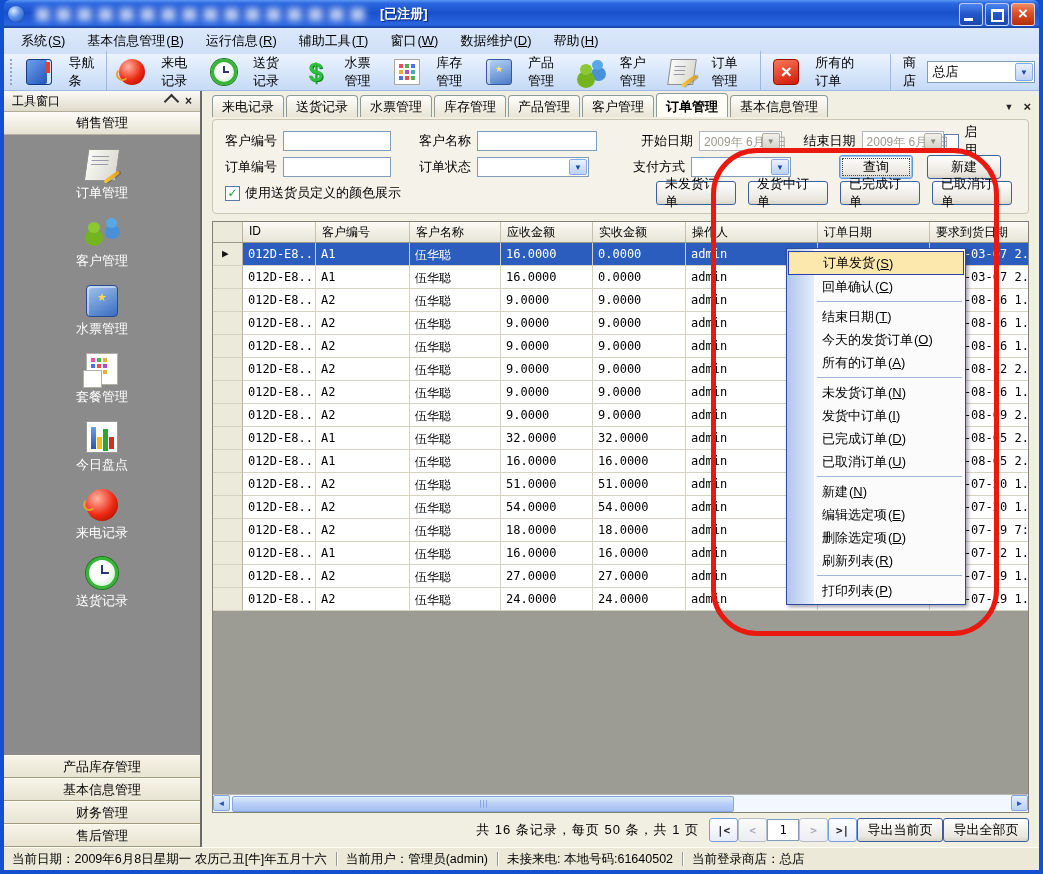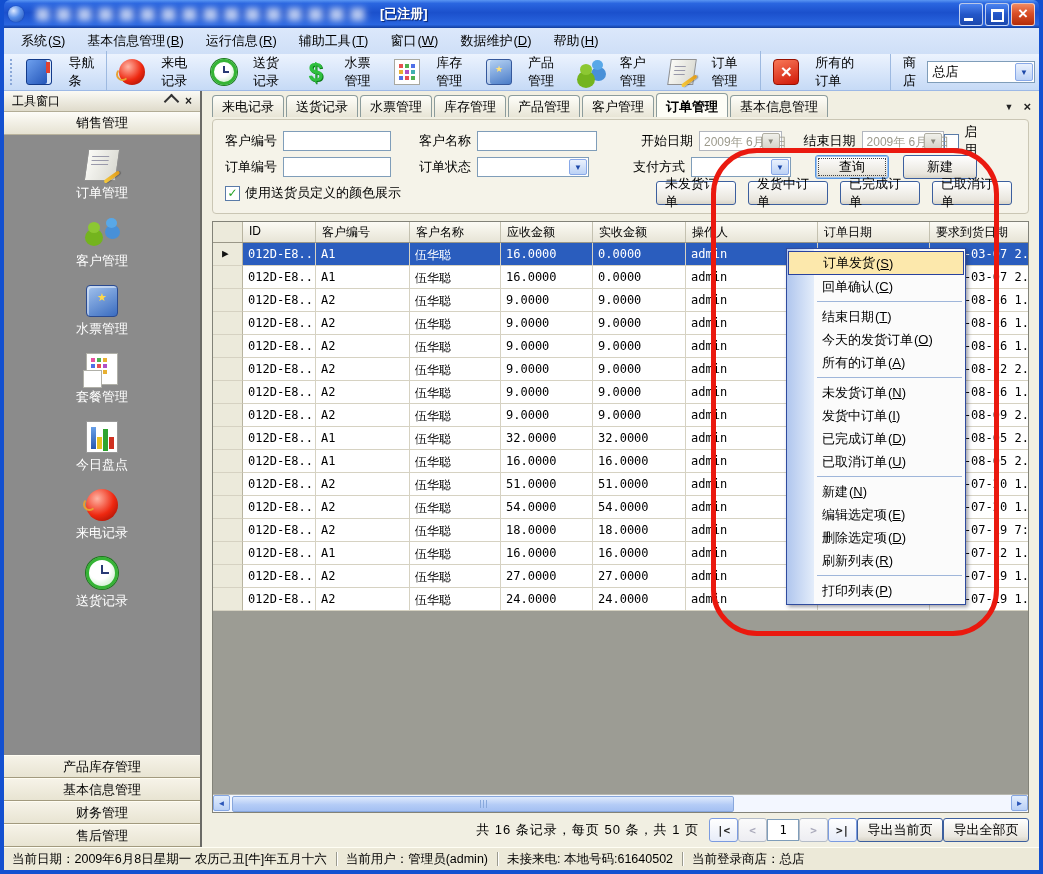--- a/index.html
+++ b/index.html
@@ -414,21 +414,21 @@
           <span class="f-lbl">订单编号</span>
           <input class="xp-input" style="">
           <span class="f-lbl" style="margin-left:28px">订单状态</span>
           <span class="xp-combo w112">
             <span class="combo-arrow">▼</span>
           </span>
           <span class="f-lbl" style="margin-left:44px">支付方式</span>
           <span class="xp-combo w100">
             <span class="combo-arrow">▼</span>
           </span>
-          <span class="xp-btn w74 focused" style="margin-left:24px">查询</span>
+          <span class="xp-btn w74 focused" style="margin-left:48px">查询</span>
           <span class="xp-btn w74" style="margin-left:14px">新建</span>
         </div>
         <div class="f-row">
           <span class="chk checked"></span>
           <span>使用送货员定义的颜色展示</span>
           <span class="status-btns">
 
               <span class="xp-btn">
                 <span>未发货订单</span>
               </span>

